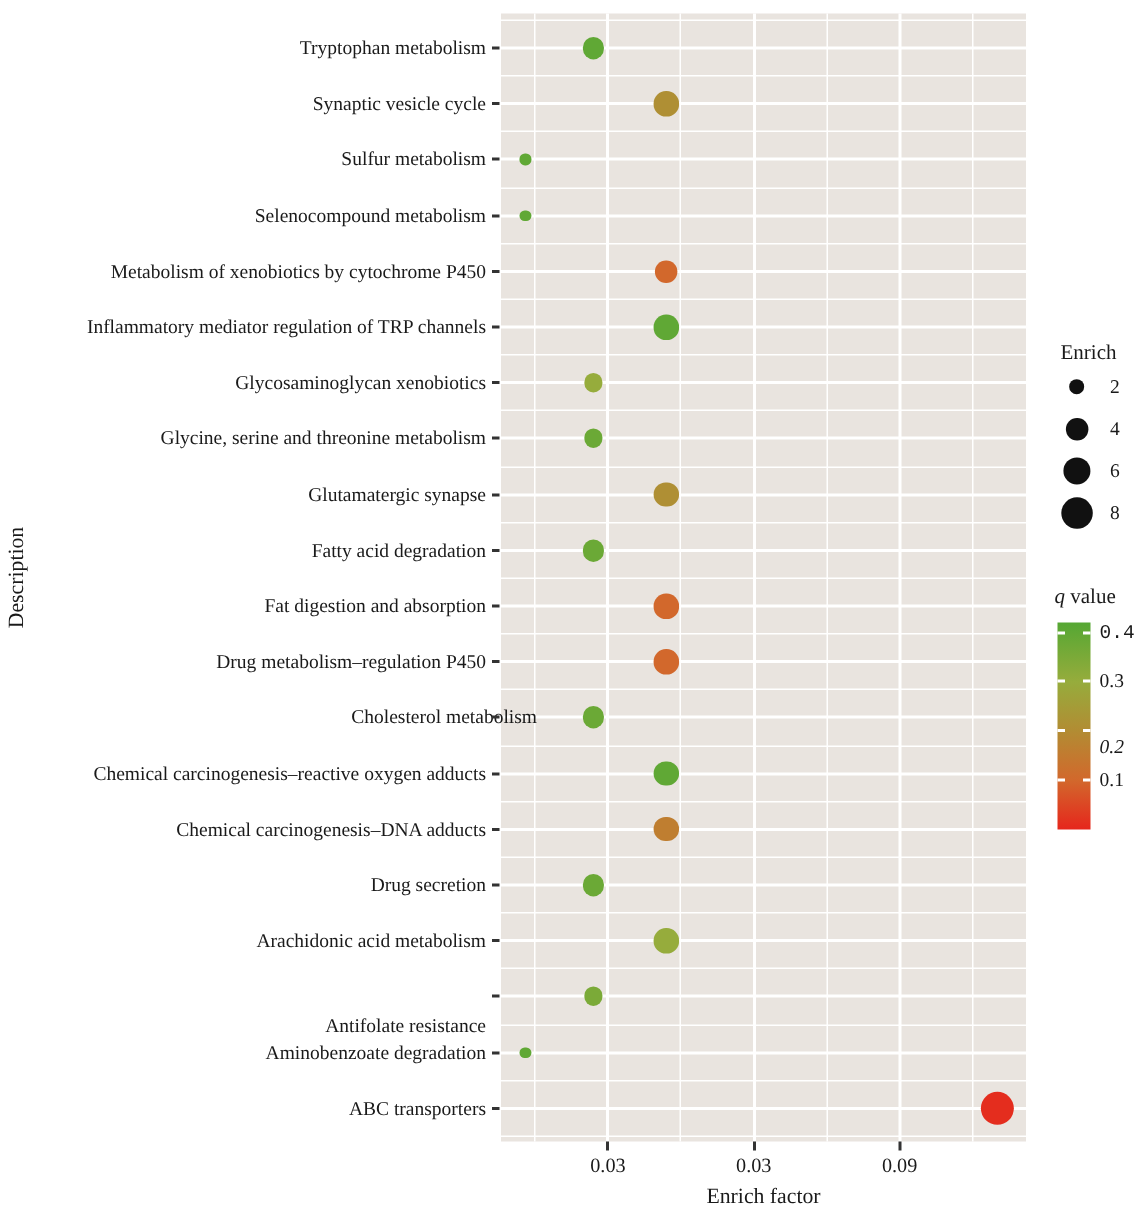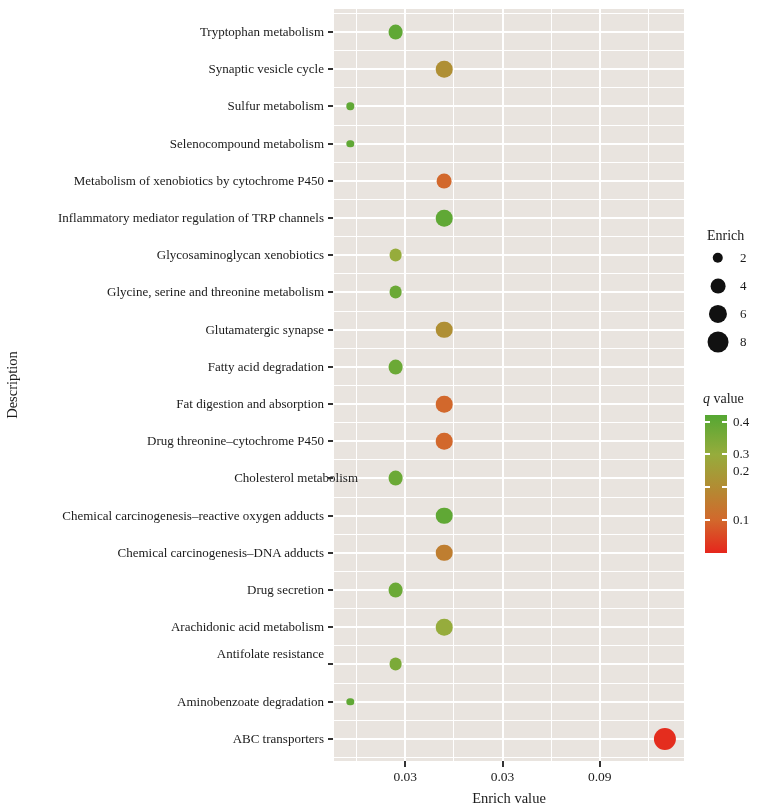--- a/index.html
+++ b/index.html
@@ -121,27 +121,27 @@
       <div class="ylab" style="top: 69.2px;">Synaptic vesicle cycle</div>
       <div class="ylab" style="top: 106.4px;">Sulfur metabolism</div>
       <div class="ylab" style="top: 143.6px;">Selenocompound metabolism</div>
       <div class="ylab" style="top: 180.8px;">Metabolism of xenobiotics by cytochrome P450</div>
       <div class="ylab" style="top: 218px;">Inflammatory mediator regulation of TRP channels</div>
       <div class="ylab" style="top: 255.2px;">Glycosaminoglycan xenobiotics</div>
       <div class="ylab" style="top: 292.4px;">Glycine, serine and threonine metabolism</div>
       <div class="ylab" style="top: 329.6px;">Glutamatergic synapse</div>
       <div class="ylab" style="top: 366.8px;">Fatty acid degradation</div>
       <div class="ylab" style="top: 404px;">Fat digestion and absorption</div>
-      <div class="ylab" style="top: 441.2px;">Drug threonine–cytochrome P450</div>
+      <div class="ylab" style="top: 441.2px;">Drug metabolism–regulation P450</div>
       <div class="ylab" style="top: 478.4px; margin-left: 34px;">Cholesterol metabolism</div>
       <div class="ylab" style="top: 515.6px;">Chemical carcinogenesis–reactive oxygen adducts</div>
       <div class="ylab" style="top: 552.8px;">Chemical carcinogenesis–DNA adducts</div>
       <div class="ylab" style="top: 590px;">Drug secretion</div>
       <div class="ylab" style="top: 627.2px;">Arachidonic acid metabolism</div>
-      <div class="ylab" style="top: 654px; font-family: Liberation Serif, serif;">Antifolate resistance</div>
+      <div class="ylab" style="top: 684px; font-family: Liberation Serif, serif;">Antifolate resistance</div>
       <div class="ylab" style="top: 701.6px;">Aminobenzoate degradation</div>
       <div class="ylab" style="top: 738.8px;">ABC transporters</div>
     </div>
   <div id="yticks">
       <div class="tick" style="left: 328px; top: 31px; width: 5px; height: 2px;"></div>
       <div class="tick" style="left: 328px; top: 68.2px; width: 5px; height: 2px;"></div>
       <div class="tick" style="left: 328px; top: 105.4px; width: 5px; height: 2px;"></div>
       <div class="tick" style="left: 328px; top: 142.6px; width: 5px; height: 2px;"></div>
       <div class="tick" style="left: 328px; top: 179.8px; width: 5px; height: 2px;"></div>
       <div class="tick" style="left: 328px; top: 217px; width: 5px; height: 2px;"></div>
@@ -164,44 +164,44 @@
       <div class="tick" style="left: 404.296px; top: 761px; width: 2px; height: 6px;"></div>
       <div class="tick" style="left: 501.519px; top: 761px; width: 2px; height: 6px;"></div>
       <div class="tick" style="left: 598.741px; top: 761px; width: 2px; height: 6px;"></div>
     </div>
   <div id="xticklabels">
       <div class="xticklab" style="left: 405.296px; top: 769px;">0.03</div>
       <div class="xticklab" style="left: 502.519px; top: 769px;">0.03</div>
       <div class="xticklab" style="left: 599.741px; top: 769px;">0.09</div>
     </div>
 
-  <div class="axis-title" id="x-title" style="left: 509px; top: 790px;">Enrich value</div>
+  <div class="axis-title" id="x-title" style="left: 509px; top: 790px;">Enrich factor</div>
   <div class="axis-title" id="y-title" style="left: 12px; top: 385px;">Description</div>
 
   <div class="legend-title" id="count-legend-title" style="left: 707px; top: 228px;">Enrich</div>
   <div id="count-legend-items">
       <div class="legend-circle" style="width: 10.4652px; height: 10.4652px; left: 718px; top: 258px; background: rgb(17, 17, 17);"></div>
       <div class="legend-label" style="left: 740px; top: 258px;">2</div>
       <div class="legend-circle" style="width: 14.8px; height: 14.8px; left: 718px; top: 286px; background: rgb(17, 17, 17);"></div>
       <div class="legend-label" style="left: 740px; top: 286px;">4</div>
       <div class="legend-circle" style="width: 18.1262px; height: 18.1262px; left: 718px; top: 314px; background: rgb(17, 17, 17);"></div>
       <div class="legend-label" style="left: 740px; top: 314px;">6</div>
       <div class="legend-circle" style="width: 20.9304px; height: 20.9304px; left: 718px; top: 342px; background: rgb(17, 17, 17);"></div>
       <div class="legend-label" style="left: 740px; top: 342px;">8</div>
     </div>
 
   <div class="legend-title" id="q-legend-title" style="left: 703px; top: 391px;"><i>q</i><span> value</span></div>
   <div class="colorbar" id="colorbar" style="left: 705px; top: 415px; width: 22px; height: 138px; background: linear-gradient(rgb(85, 167, 51) 0%, rgb(150, 172, 60) 28.6%, rgb(178, 140, 51) 52.4%, rgb(210, 104, 44) 76.2%, rgb(230, 38, 28) 100%);"></div>
   <div id="colorbar-marks">
       <div class="colorbar-tick" style="left: 705px; top: 420.571px;"></div>
       <div class="colorbar-tick" style="left: 722px; top: 420.571px;"></div>
-      <div class="colorbar-label" style="left: 733px; top: 421.571px;">0.4</div>
+      <div class="colorbar-label" style="left: 733px; top: 421.571px; font-family: Liberation Mono, monospace;">0.4</div>
       <div class="colorbar-tick" style="left: 705px; top: 453.429px;"></div>
       <div class="colorbar-tick" style="left: 722px; top: 453.429px;"></div>
       <div class="colorbar-label" style="left: 733px; top: 454.429px;">0.3</div>
       <div class="colorbar-tick" style="left: 705px; top: 486.286px;"></div>
       <div class="colorbar-tick" style="left: 722px; top: 486.286px;"></div>
-      <div class="colorbar-label" style="left: 733px; top: 471px;">0.2</div>
+      <div class="colorbar-label" style="left: 733px; top: 498px; font-style: italic;">0.2</div>
       <div class="colorbar-tick" style="left: 705px; top: 519.143px;"></div>
       <div class="colorbar-tick" style="left: 722px; top: 519.143px;"></div>
       <div class="colorbar-label" style="left: 733px; top: 520.143px;">0.1</div>
     </div>
 </div>
 
 </body></html>

